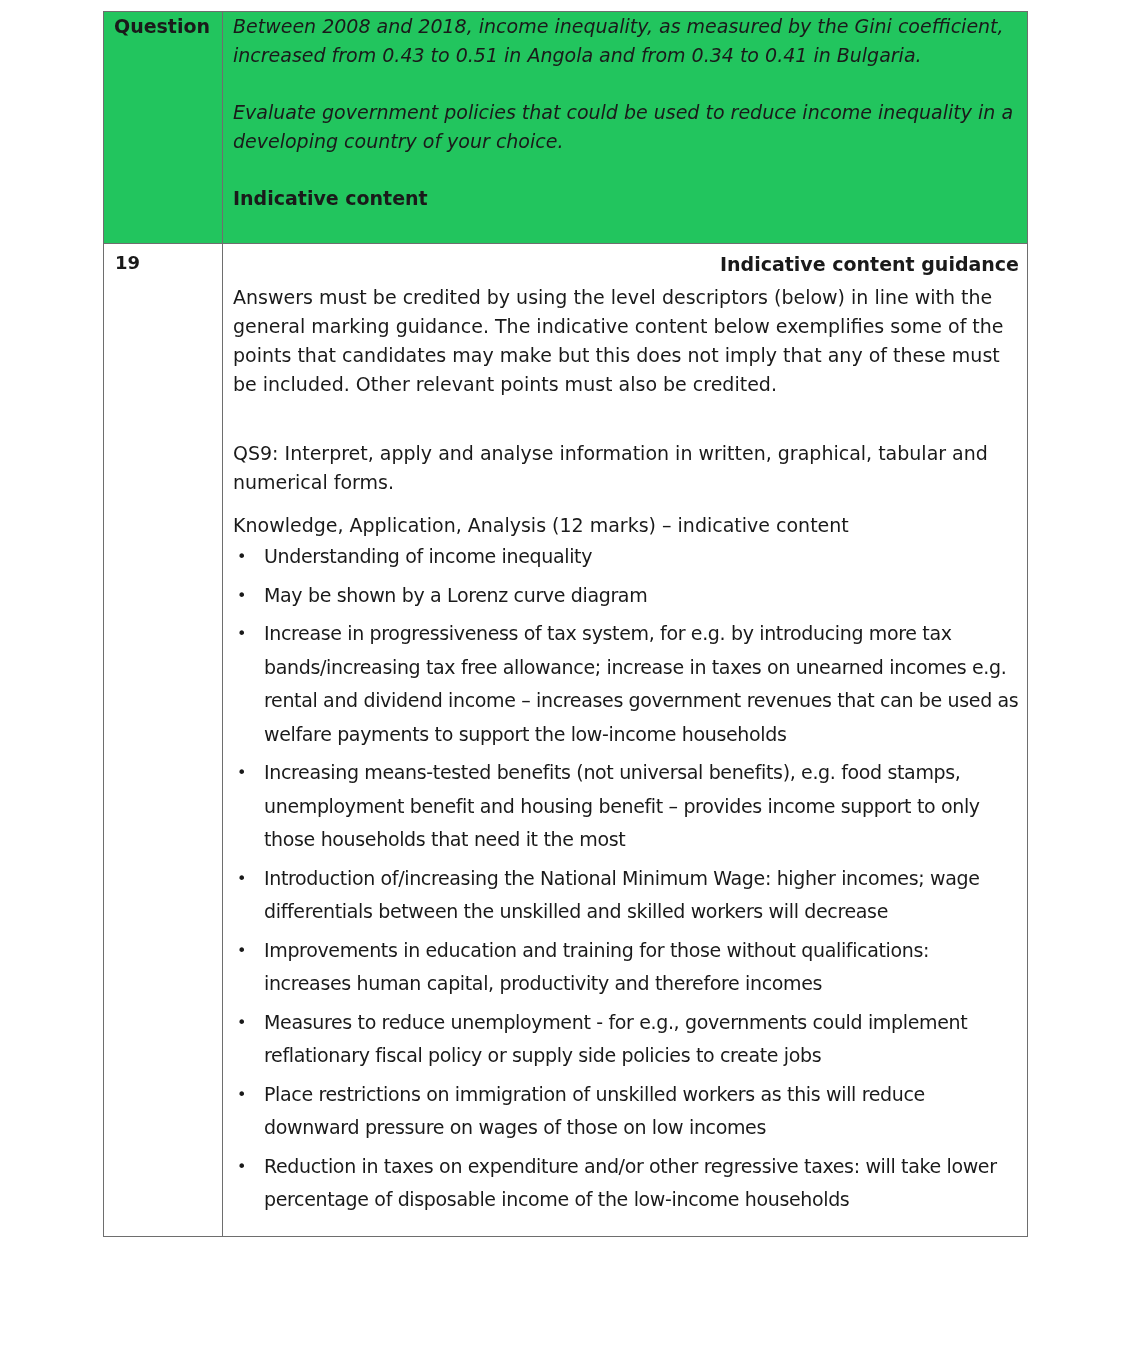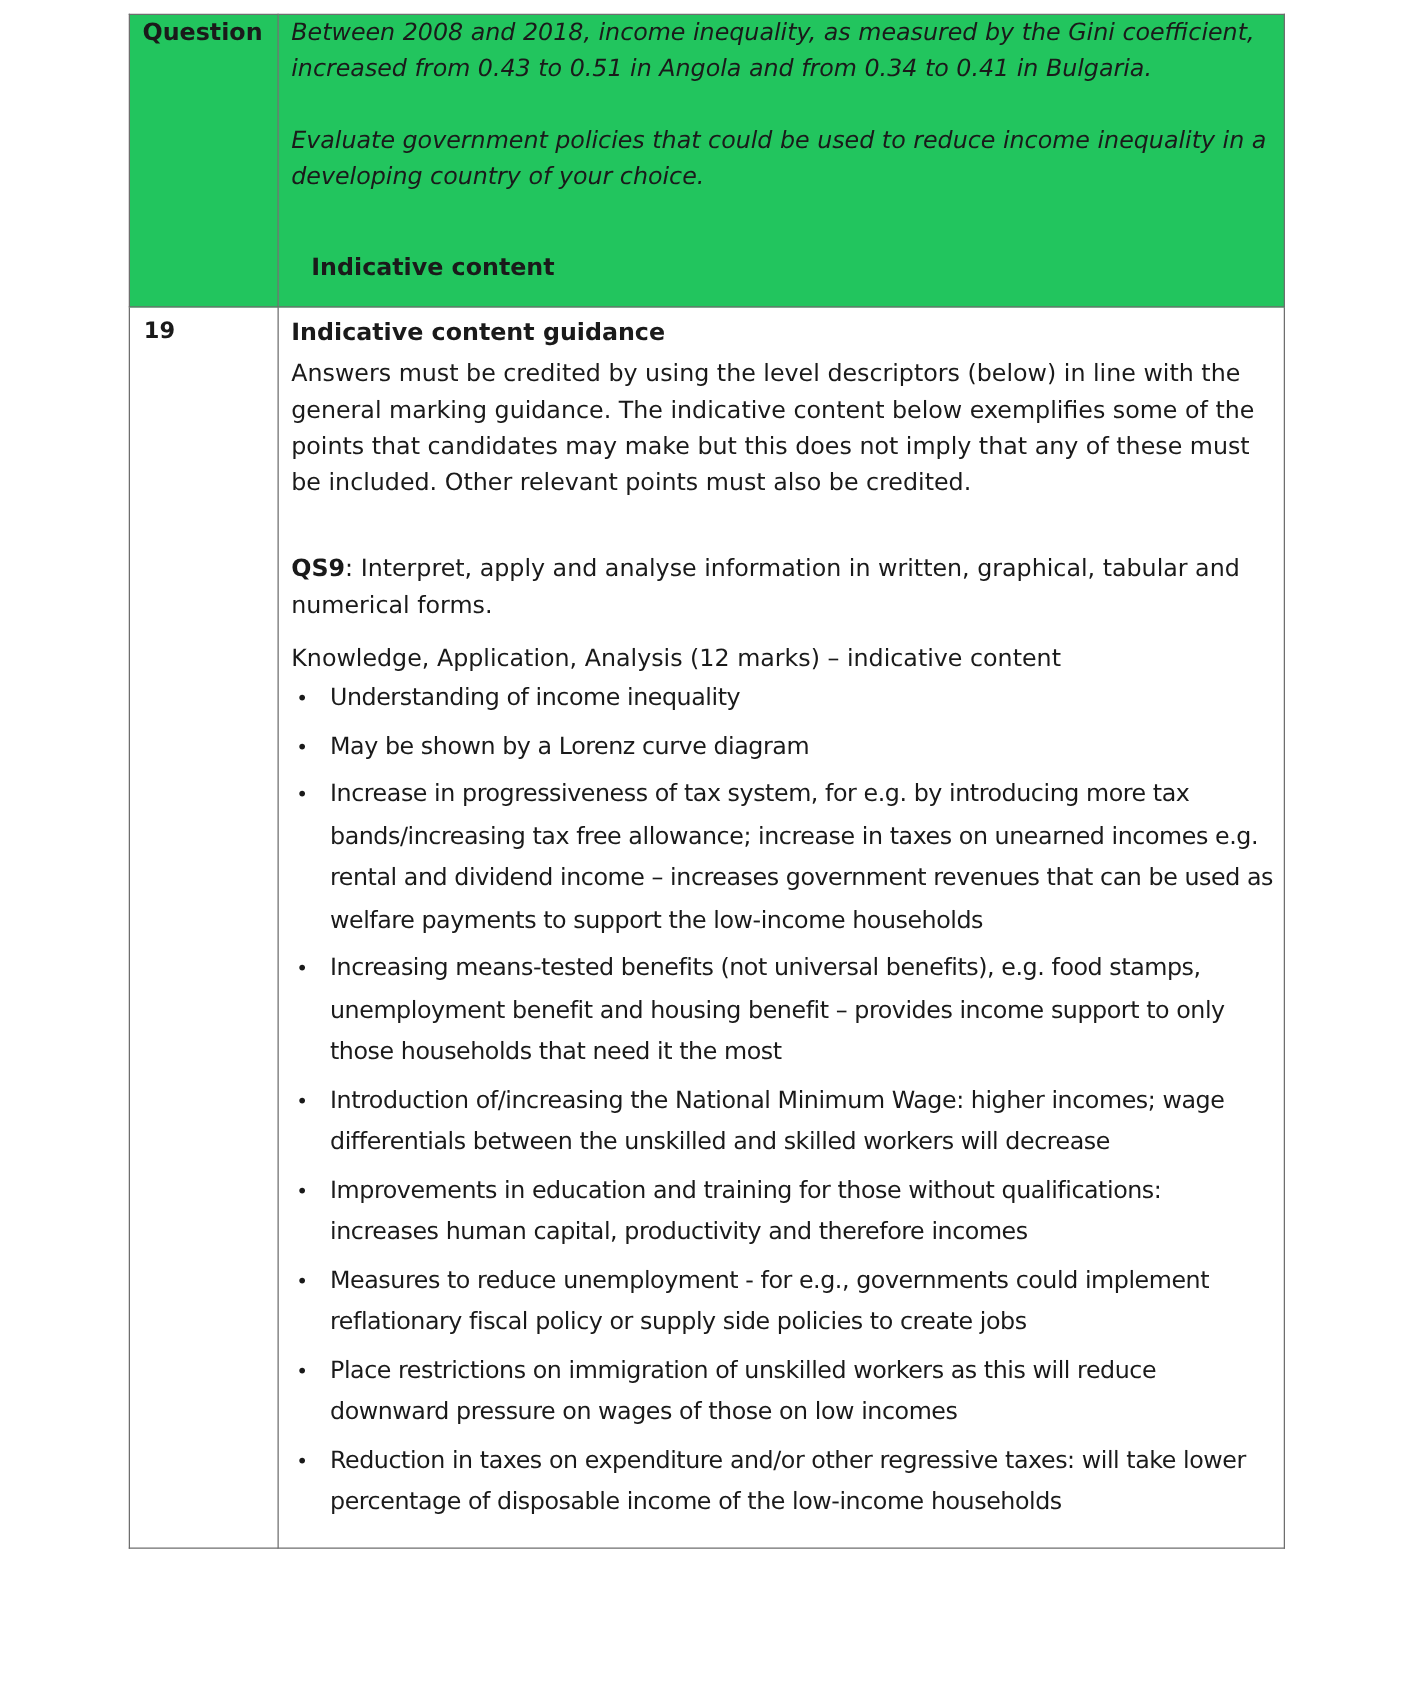--- a/index.html
+++ b/index.html
@@ -40,47 +40,48 @@
     }
     .header-row .content-cell {
       font-size: 19px;
       line-height: 29px;
       padding: 0 8px 0 10px;
     }
     .q-para { margin: 0; font-style: italic; }
     .q-gap { height: 28px; }
     .q-heading {
       font-weight: bold;
-      margin: 16px;
+      margin: 0;
       line-height: 29px;
     }
 
     .body-row .label-cell {
       font-weight: bold;
       font-size: 18px;
       padding: 8px 0 0 11px;
     }
     .body-row .content-cell {
       font-size: 19px;
       padding: 5px 8px 14px 10px;
     }
     .guidance-title {
       font-weight: bold;
       margin: 0;
       line-height: 30px;
+      text-align: right;
     }
     .guidance-text {
       margin: 4px 0 0 0;
       line-height: 29px;
     }
     .qs9 {
       margin: 40px 0 0 0;
       line-height: 29px;
     }
-    .qs9 b { font-weight: bold; }
+    .qs9 b { font-weight: normal; }
     .kaa-title {
       font-weight: normal;
       margin: 14px 0 0 0;
       line-height: 29px;
     }
 
     ul.points {
       list-style: none;
       margin: 0;
       padding: 0;

